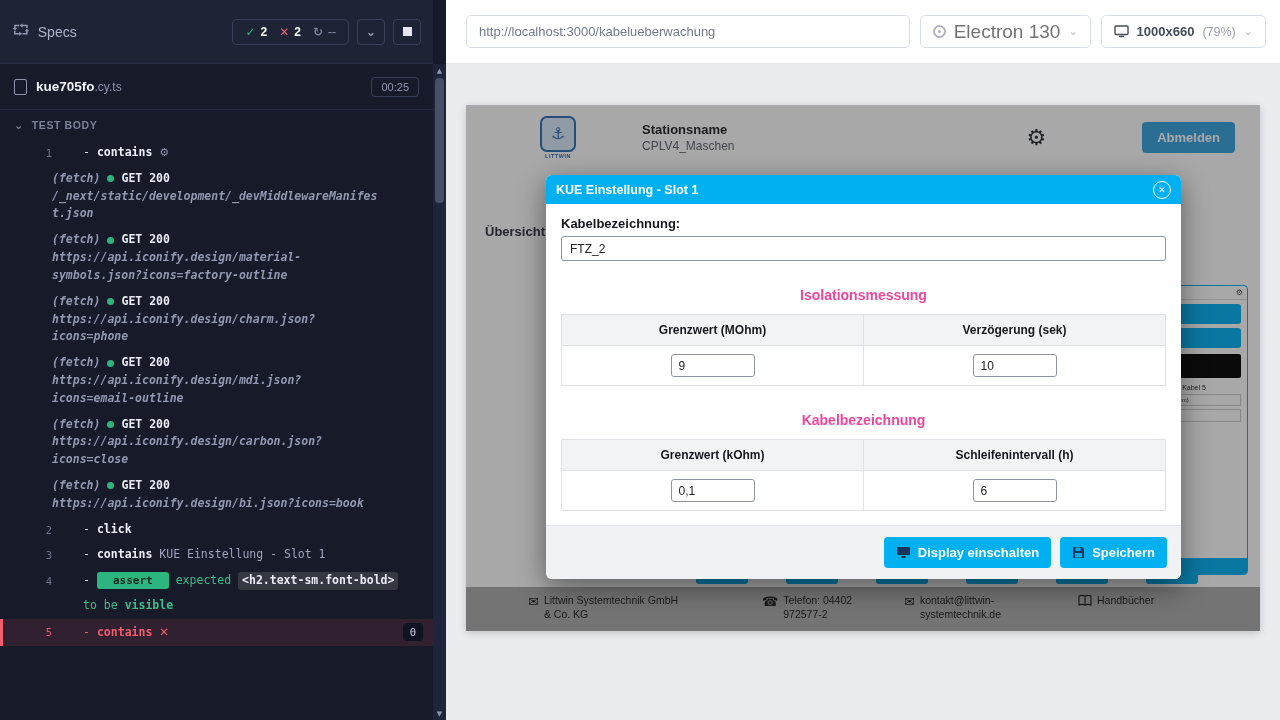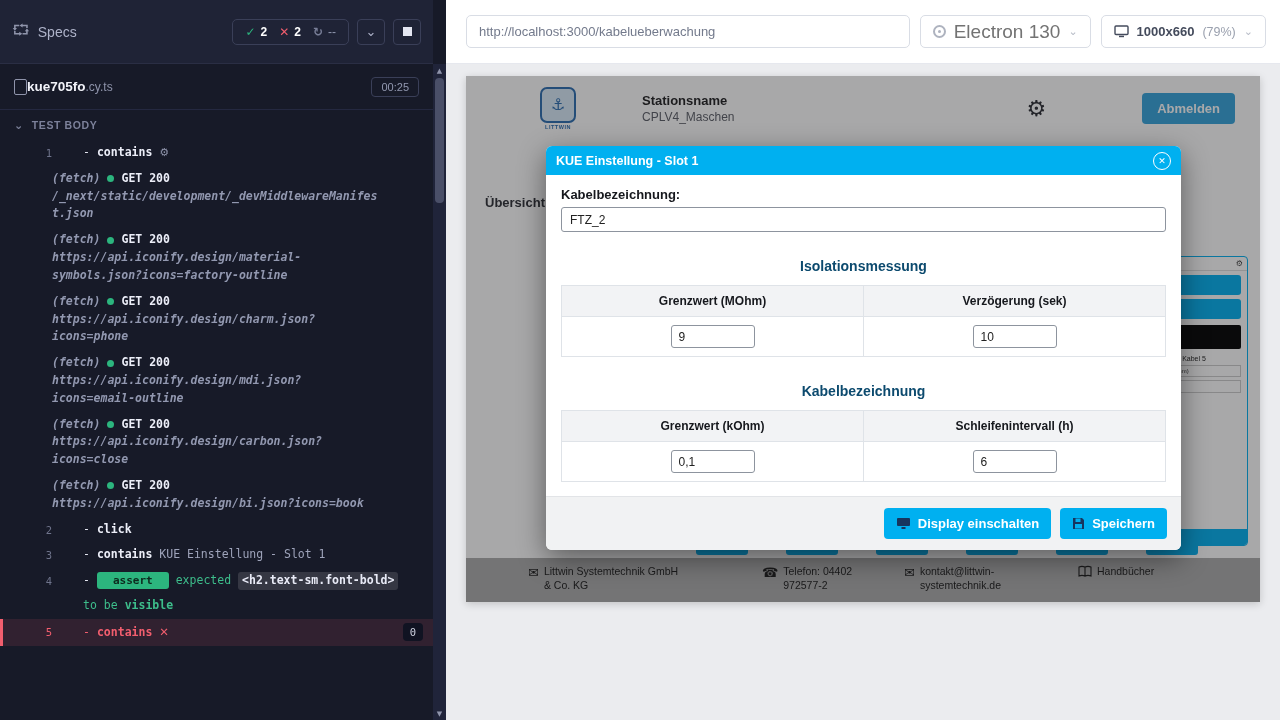--- a/index.html
+++ b/index.html
@@ -18,21 +18,21 @@
     border-radius:5px; padding:5px 12px; font-size:12px; font-weight:bold; }
   .stat { display:flex; align-items:center; gap:5px; color:#fff; }
   .stat .ic { font-family:"DejaVu Sans",sans-serif; font-size:12px; font-weight:bold; }
   .ic-pass { color:#2cb57e; } .ic-fail { color:#f25e6e; } .ic-pend { color:#777d96; }
   .stat.pend { color:#9298b0; font-weight:normal; }
   .sq-btn { width:28px; height:26px; border:1px solid #3a3f58; border-radius:4px;
     background:transparent; color:#aeb3c9; display:flex; align-items:center; justify-content:center;
     font-family:"DejaVu Sans",sans-serif; font-size:13px; cursor:pointer; }
   .stop-ic { width:9px; height:9px; background:#e4e6f1; display:inline-block; }
 
-  .spec-row { height:46px; display:flex; align-items:center; padding:0 14px; 
+  .spec-row { height:46px; display:flex; align-items:center; padding:0 14px; gap:9px;
     border-bottom:1px solid #242840; }
   .file-ic { width:13px; height:16px; border:1.5px solid #8f94ab; border-radius:2px; position:relative; }
   .spec-name { font-size:13.5px; font-weight:bold; color:#f2f3f9; }
   .spec-ext { font-size:12px; font-weight:normal; color:#8f94ab; }
   .timer-pill { margin-left:auto; border:1px solid #3a3f58; border-radius:4px; padding:3px 9px;
     color:#9298b0; font-size:11px; }
 
   .testbody-row { height:30px; display:flex; align-items:center; gap:8px; padding:0 14px;
     color:#7c819a; font-size:10.5px; letter-spacing:.6px; font-weight:bold; }
   .chev { font-family:"DejaVu Sans",sans-serif; color:#7c819a; font-size:11px; }
@@ -69,21 +69,21 @@
   
   .rep-scroll { width:13px; height:720px; background:#171a28; flex:0 0 auto; position:relative; }
   .rep-track { position:absolute; top:64px; bottom:0; left:0; right:0; background:#20243a; }
   .scroll-arrow { position:absolute; left:0; width:13px; height:13px; color:#8f94ab;
     font-size:7px; display:flex; align-items:center; justify-content:center;
     font-family:"DejaVu Sans",sans-serif; }
   .rep-thumb { position:absolute; top:78px; left:2px; width:9px; height:125px;
     background:#4a4f68; border-radius:4px; }
 
   
-  .right { flex:1; display:flex; flex-direction:column; height:656px; }
+  .right { flex:1; display:flex; flex-direction:column; height:656px;gap:29px; }
   .topbar { height:64px; background:#fff; border-bottom:1px solid #e6e8ee; display:flex;
     align-items:center; padding:0 14px 0 20px; gap:10px; flex:0 0 auto; }
   .url-box { flex:1; height:33px; border:1px solid #d9dde5; border-radius:5px; background:#fff;
     color:#737a8c; font-size:13px; padding:0 12px; font-family:"Liberation Sans",sans-serif; }
   .ctl-btn { height:33px; border:1px solid #d9dde5; border-radius:5px; background:#fff;
     display:flex; align-items:center; gap:8px; padding:0 12px; cursor:pointer; }
   .electron-ic { width:13px; height:13px; border:2px solid #aeb3bf; border-radius:50%; position:relative; }
   .electron-ic::after { content:""; position:absolute; left:3px; top:3px; width:3px; height:3px;
     border-radius:50%; background:#aeb3bf; }
   .ctl-label { color:#737373; font-size:19px; }
@@ -152,21 +152,21 @@
   .modal-head { height:29px; background:#00b0f0; display:flex; align-items:center;
     padding:0 10px; }
   .modal-title { color:#fff; font-size:12.5px; font-weight:bold; }
   .modal-close { margin-left:auto; width:18px; height:18px; border:1.5px solid #fff; border-radius:50%;
     color:#fff; font-size:9px; display:flex; align-items:center; justify-content:center;
     font-family:"DejaVu Sans",sans-serif; cursor:pointer; }
   .modal-body { padding:12px 15px 14px; }
   .field-label { font-size:13px; font-weight:bold; color:#16181d; margin-bottom:5px; }
   .text-input { width:100%; height:25px; border:1px solid #8d949e; border-radius:3px;
     font-size:12px; padding:0 8px; color:#222; font-family:"Liberation Sans",sans-serif; }
-  .section-title { text-align:center; font-size:14px; font-weight:bold; color:#0c4a6e;
+  .section-title { text-align:center; font-size:14px; font-weight:bold; color:#ec4899;
     margin:26px 0 11px; }
   table.mtable { width:100%; border-collapse:collapse; }
   .mtable th { background:#f2f3f5; border:1px solid #dfe3e8; font-size:12px; font-weight:bold;
     color:#16181d; padding:8px 6px; text-align:center; width:50%; }
   .mtable td { border:1px solid #dfe3e8; padding:8px 6px; text-align:center; }
   .cell-input { width:84px; height:23px; border:1px solid #8d949e; border-radius:3px;
     font-size:12px; padding:0 7px; color:#222; font-family:"Liberation Sans",sans-serif; }
   .modal-foot { background:#f1f2f3; border-top:1px solid #e2e4e7; padding:11px 14px;
     display:flex; justify-content:flex-end; gap:9px; }
   .cyan-btn { background:#00b0f0; color:#fff; border:none; border-radius:4px; font-size:13px;

